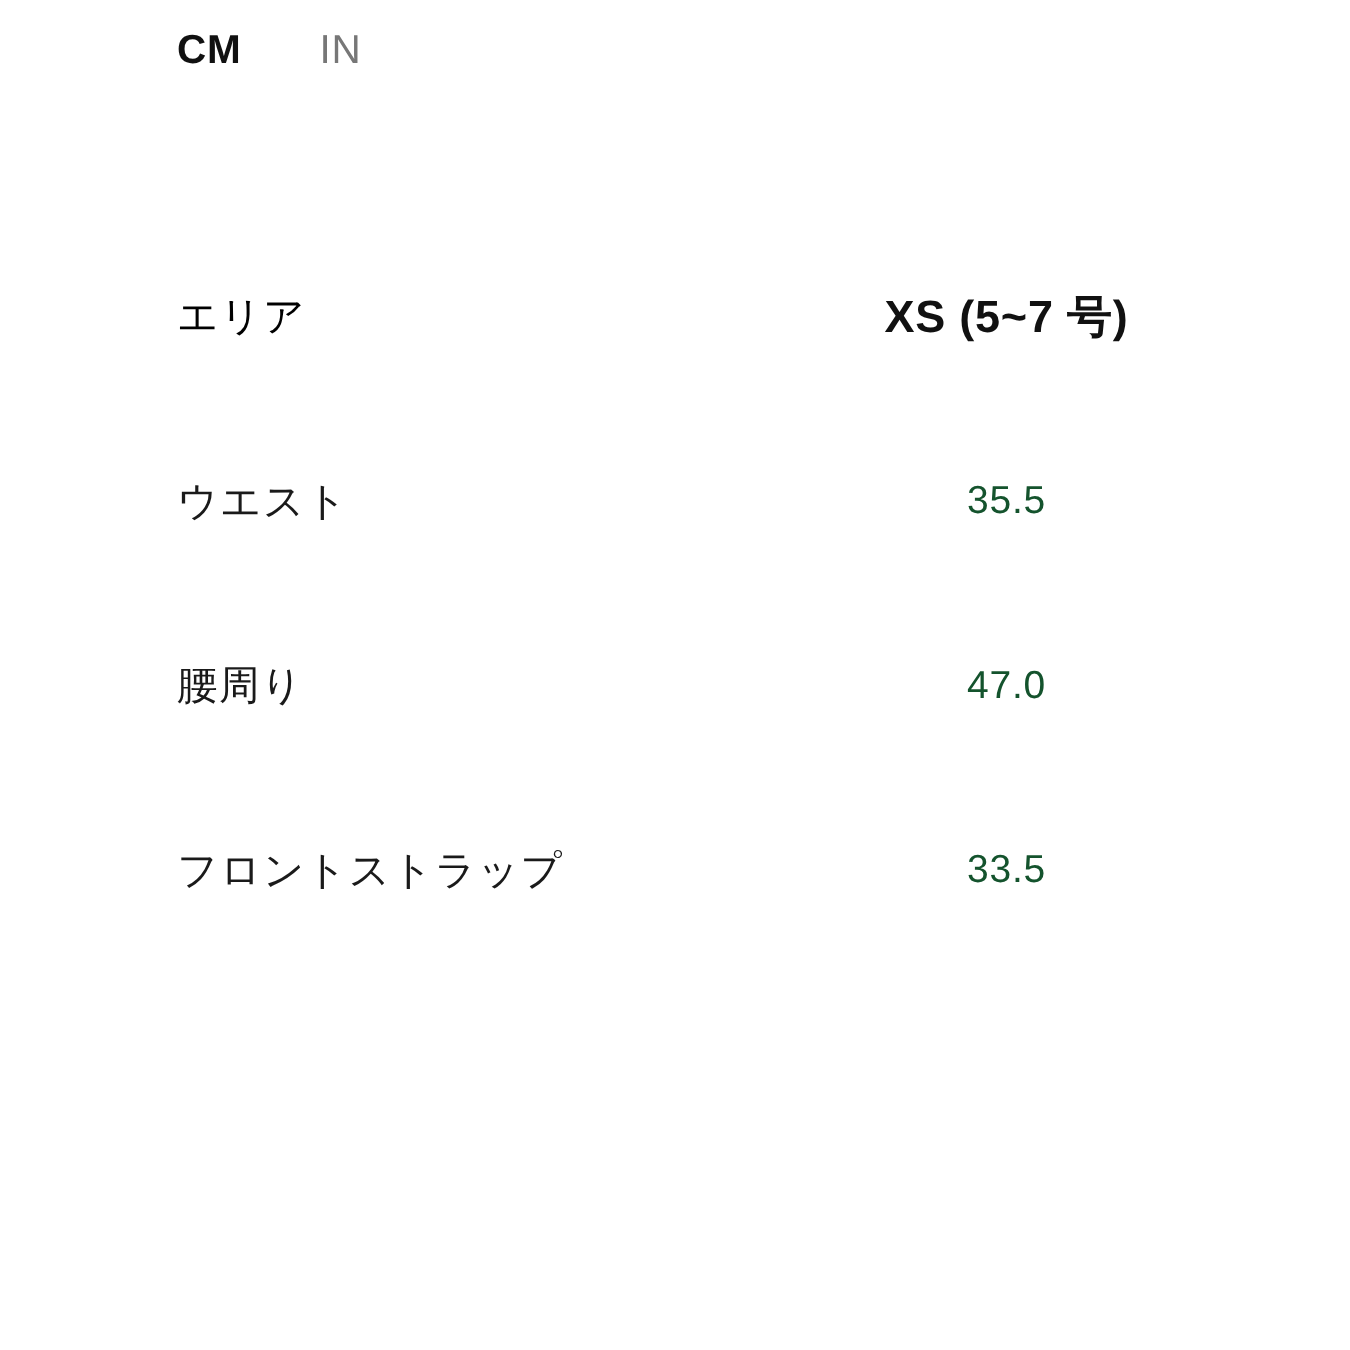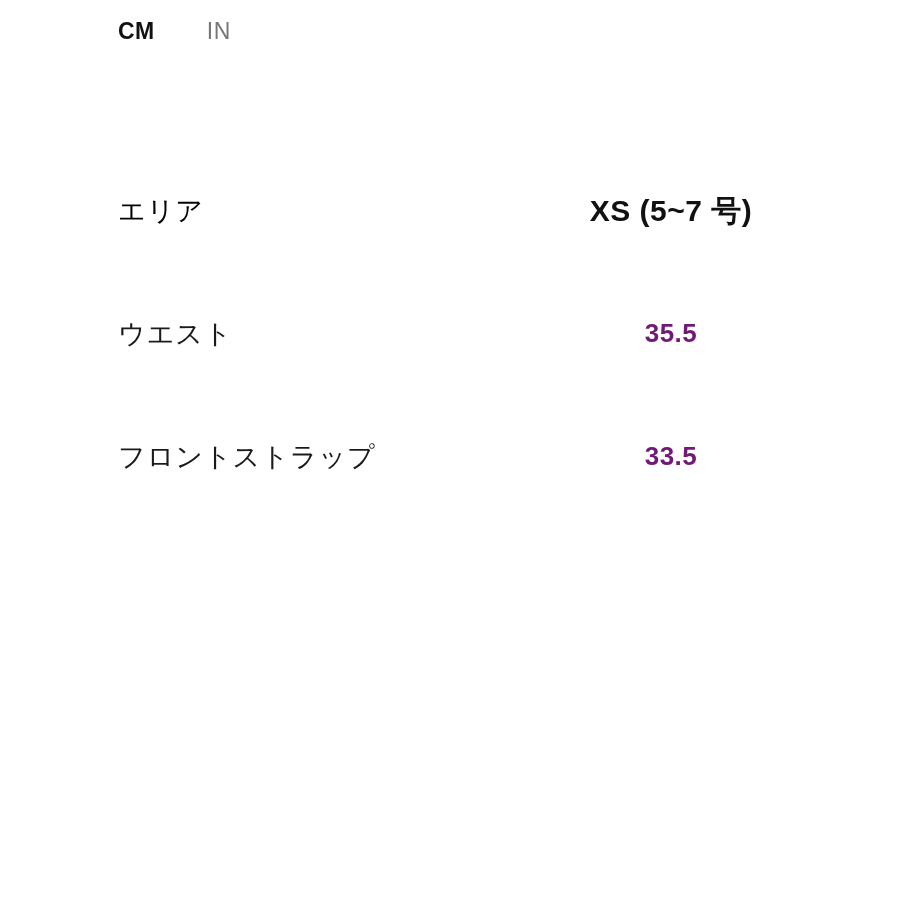--- a/index.html
+++ b/index.html
@@ -24,21 +24,21 @@
   
   .unit-toggle {
     position: absolute;
     left: 118px;
     top: 18px;
     display: flex;
     align-items: baseline;
     gap: 52px;
   }
   .unit-option {
-    font-size: 23px;
+    font-size: 27px;
     letter-spacing: 0.5px;
     color: #777777;
     cursor: pointer;
     user-select: none;
   }
   .unit-option.active {
     color: #111111;
     font-weight: bold;
   }
 
@@ -90,23 +90,22 @@
     padding-left: 118px !important;
     font-size: 27px;
     color: #1a1a1a;
     letter-spacing: 1px;
     white-space: nowrap;
   }
   .td-val {
     text-align: center;
     padding-right: 78px !important;
     font-size: 26px;
-    color: #701a75;
+    color: #14532d;
     letter-spacing: 0.5px;
-    font-weight: bold;
   }
 </style>
 </head>
 <body>
 
 <div class="page">
 
   <div class="unit-toggle">
     <span class="unit-option active">CM</span>
     <span class="unit-option">IN</span>
@@ -122,19 +121,23 @@
         <th class="th-area">エリア</th>
         <th class="th-size">XS (5~7 号)</th>
       </tr>
     </thead>
     <tbody>
       <tr class="body-row">
         <td class="td-area">ウエスト</td>
         <td class="td-val">35.5</td>
       </tr>
       <tr class="body-row">
+        <td class="td-area">腰周り</td>
+        <td class="td-val">47.0</td>
+      </tr>
+      <tr class="body-row">
         <td class="td-area">フロントストラップ</td>
         <td class="td-val">33.5</td>
       </tr>
     </tbody>
   </table>
 
 </div>
 
 </body></html>

